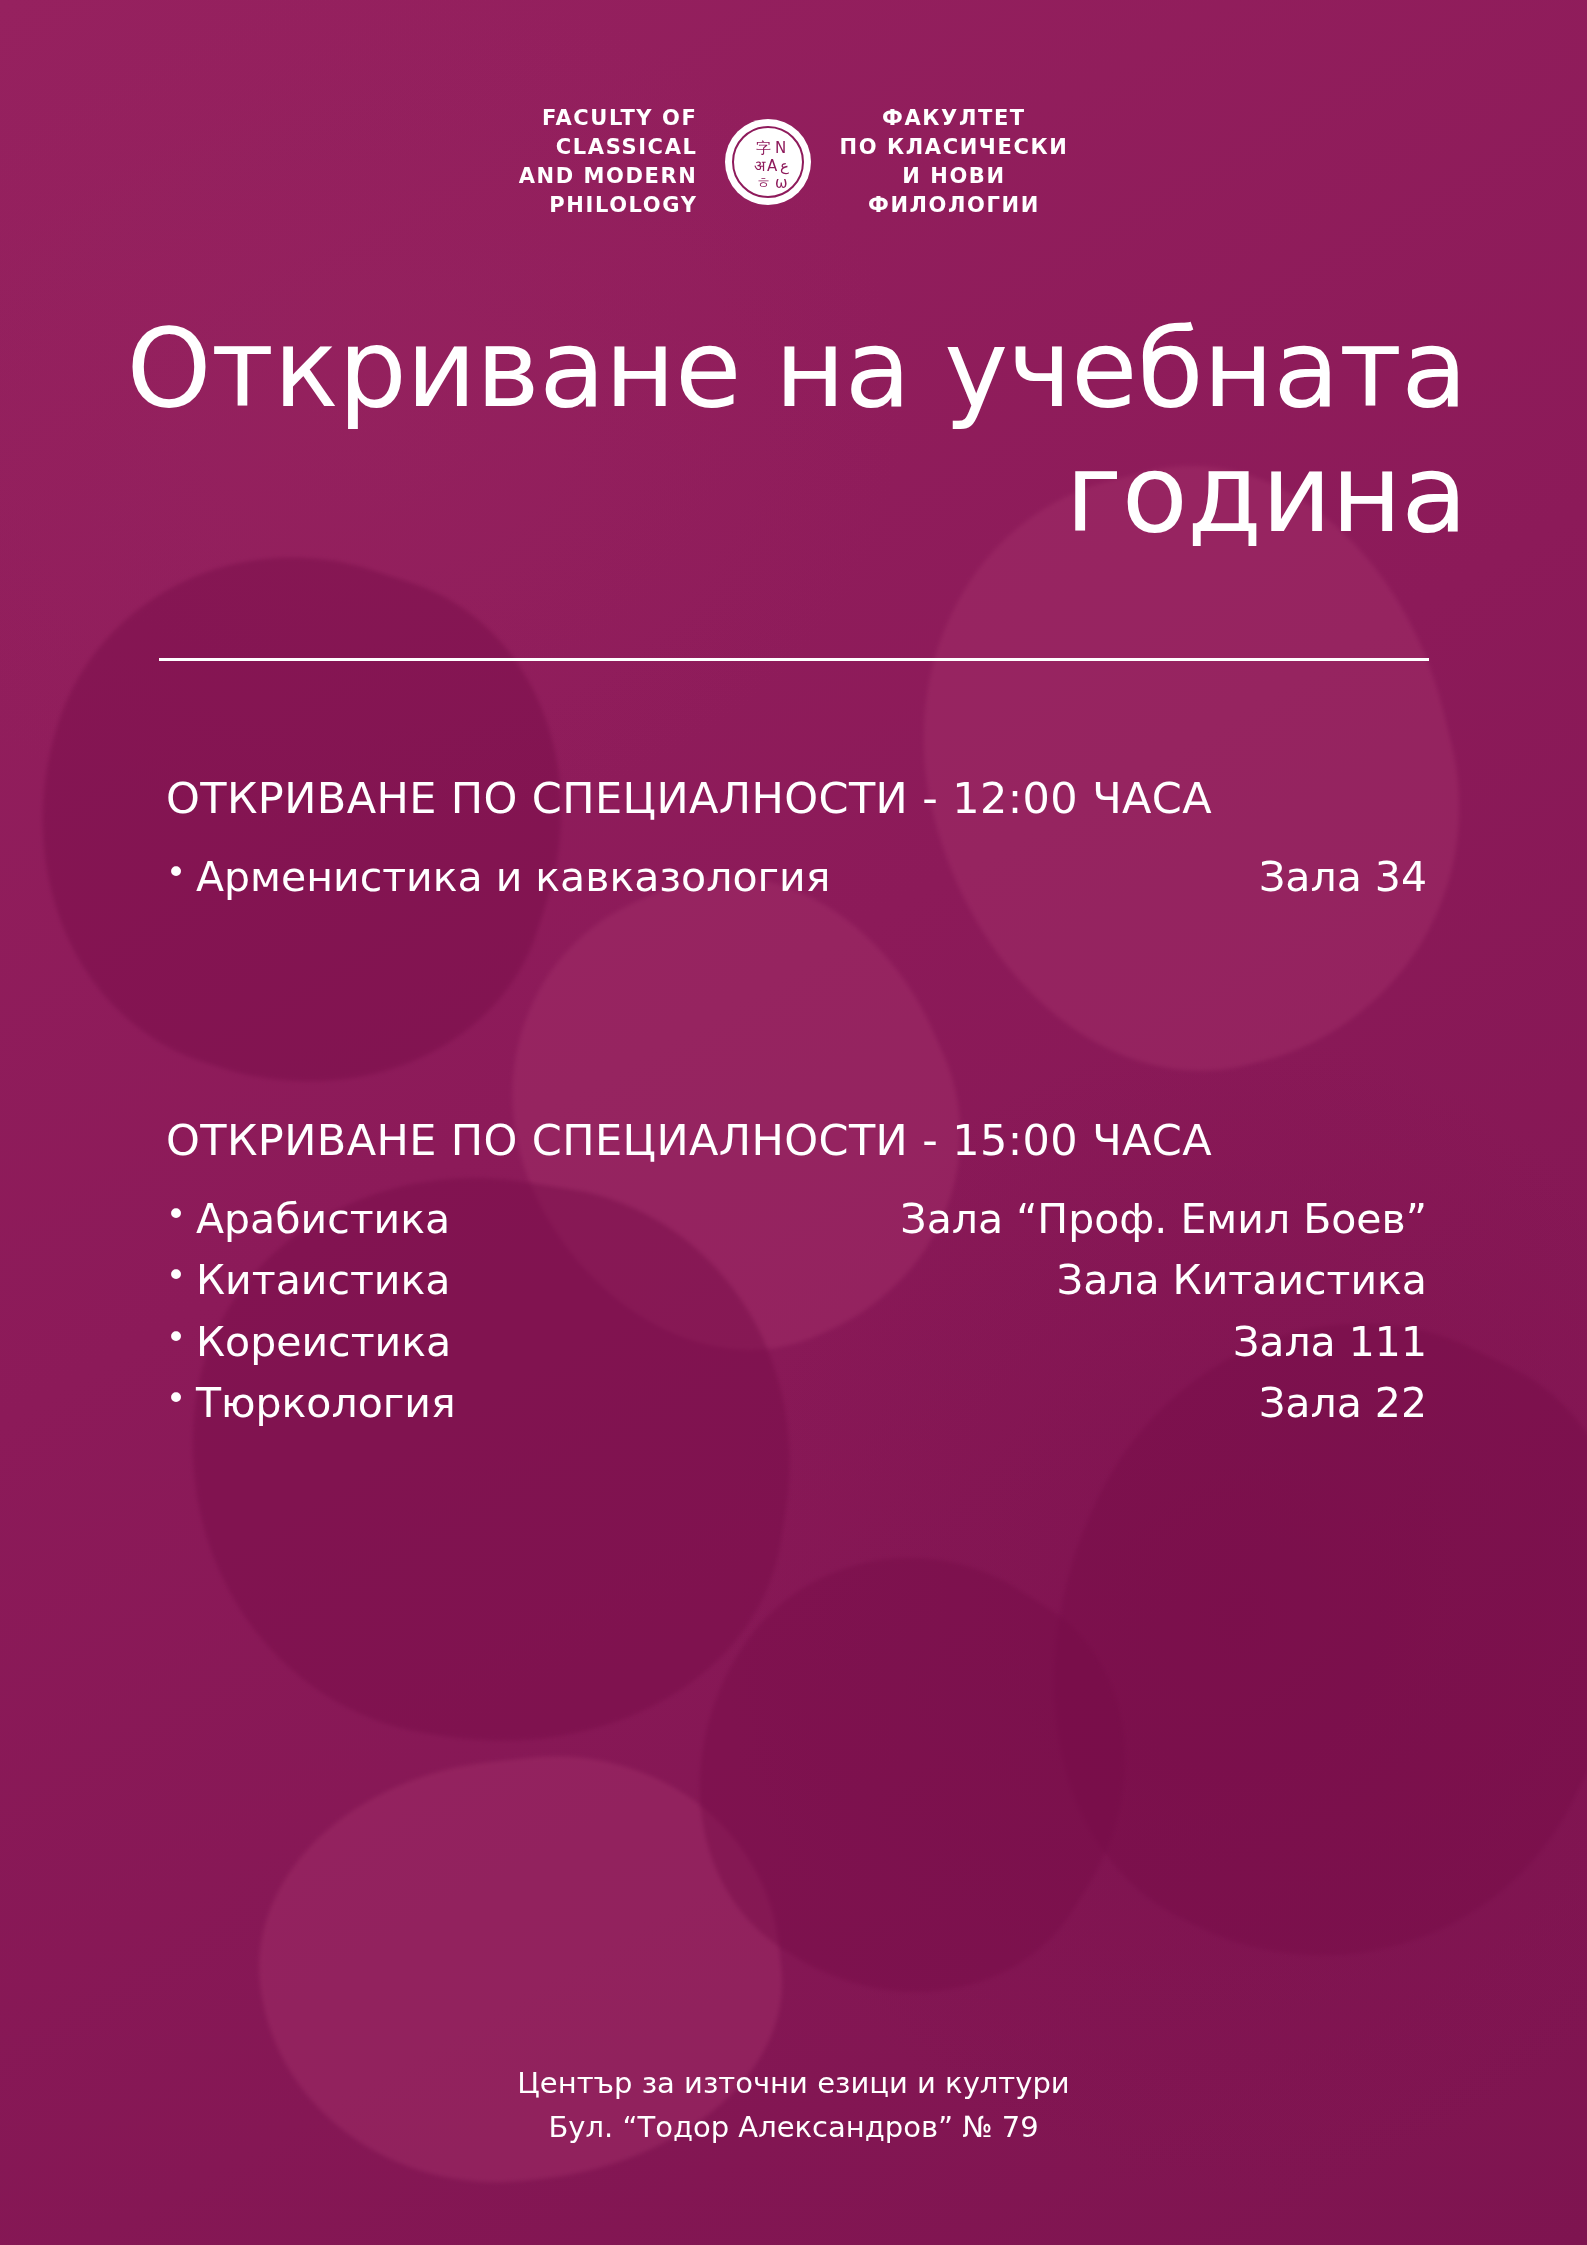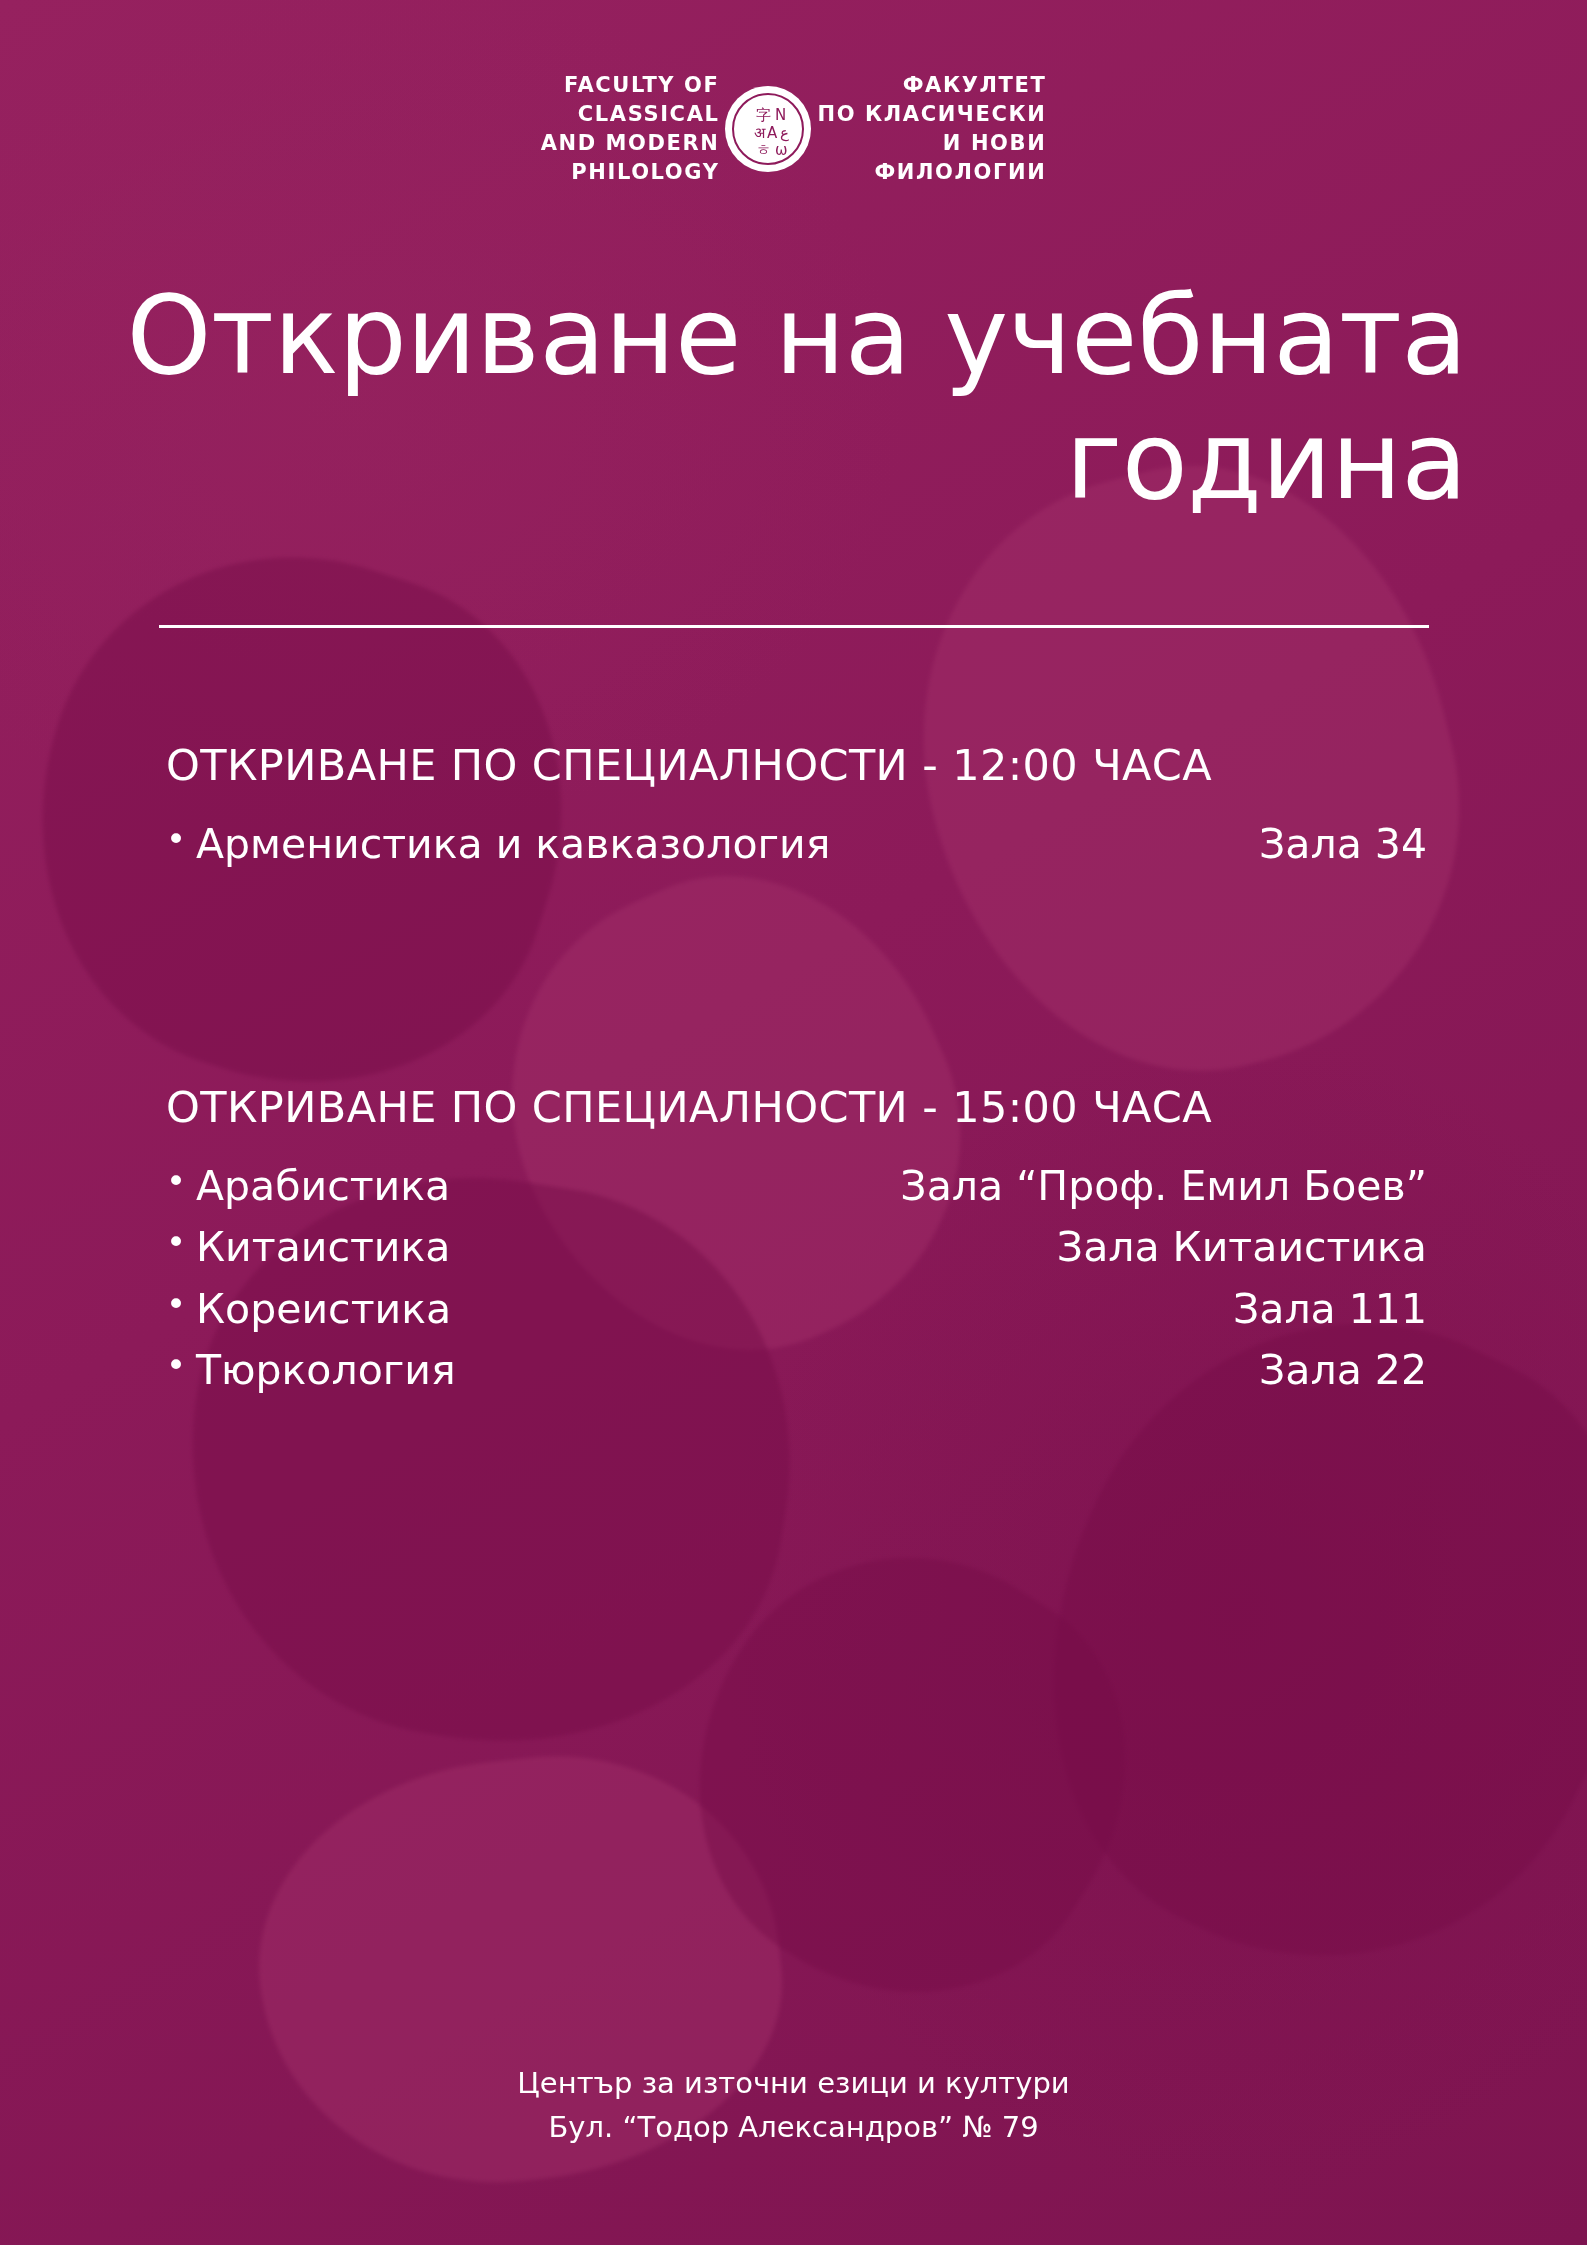--- a/index.html
+++ b/index.html
@@ -56,32 +56,32 @@
     width: 1587px;
     height: 2245px;
     box-sizing: border-box;
   }
 
   
   .logo-block {
     display: flex;
     align-items: center;
     justify-content: center;
-    gap: 6px;
-    padding-top: 71px;
+    gap: 28px;
+    padding-top: 104px;
   }
   .logo-text {
     font-size: 21px;
     font-weight: bold;
     line-height: 1.38;
     letter-spacing: 1.6px;
     text-transform: uppercase;
   }
   .logo-text.left  { text-align: right; }
-  .logo-text.right { text-align: right; }
+  .logo-text.right { text-align: center; }
   .logo-mark {
     width: 86px;
     height: 86px;
     border-radius: 50%;
     background: #ffffff;
     color: #8e1a5b;
     display: flex;
     align-items: center;
     justify-content: center;
     flex: 0 0 auto;

